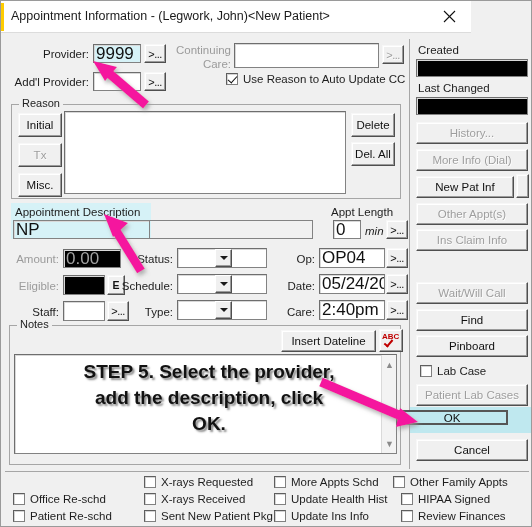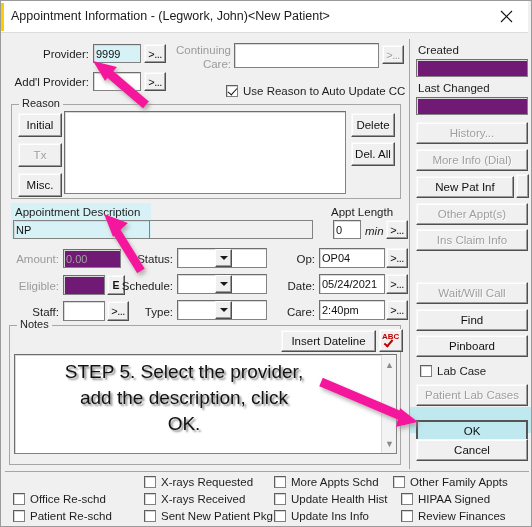--- a/index.html
+++ b/index.html
@@ -14,21 +14,21 @@
     position: relative;
     width: 532px; height: 527px;
     background: #f0f0f0;
     border: 1px solid #9a9a9a;
     overflow: hidden;
   }
 
   
   #titlebar {
     position: absolute; left: 0; top: 0;
-    width: 527px; height: 32px;
+    width: 470px; height: 32px;
     background: #ffffff;
     border-bottom: 1px solid #dcdcdc;
   }
   #title-accent {
     position: absolute; left: 0; top: 2px;
     width: 3px; height: 28px;
     background: #ffcc00;
   }
   #title-text {
     position: absolute; left: 10px; top: 8px;
@@ -68,30 +68,30 @@
   .lbl.right { text-align: right; }
 
   
   .fld {
     position: absolute;
     background: #ffffff;
     border: 1px solid #828282;
     border-top-color: #6e6e6e;
     border-left-color: #6e6e6e;
     box-shadow: inset 1px 1px 0 #d8d8d8;
-    font-size: 11px;
+    font-size: 17px;
     color: #111;
     line-height: normal;
     padding: 0 2px;
     display: flex; align-items: center;
     overflow: hidden;
     white-space: nowrap;
   }
   .fld.ro {
-    background: #701a75;
+    background: #000000;
     color: #a0a0a0;
   }
   .fld.hl { background: #d6f2f7; }
 
   
   .btn {
     position: absolute;
     background: #f0f0f0;
     border: 1px solid #f7f7f7;
     border-right-color: #4f4f4f;
@@ -262,21 +262,21 @@
 
   <div class="lbl right" style="left:10px; top:75px; width:78px;">Add'l Provider:</div>
   <div class="fld" style="left:92px; top:71px; width:48px; height:19px;"></div>
   <div class="btn arr" style="left:143px; top:71px; width:22px; height:19px;">&gt;...</div>
 
   <div class="lbl dim right" style="left:170px; top:43px; width:60px;">Continuing</div>
   <div class="lbl dim right" style="left:170px; top:57px; width:60px;text-align:right;">Care:</div>
   <div class="fld" style="left:233px; top:42px; width:145px; height:25px;"></div>
   <div class="btn arr dis" style="left:381px; top:44px; width:22px; height:19px;">&gt;...</div>
 
-  <div class="cb on" style="left:225px; top:84px;">
+  <div class="cb on" style="left:225px; top:72px;">
     <span class="box"></span>
     <span>Use Reason to Auto Update CC</span>
   </div>
 
   <div class="grp" style="left:10px; top:103px; width:390px; height:95px;">
     <span class="grp-label">Reason</span>
   </div>
   <div class="btn" style="left:17px; top:112px; width:44px; height:24px;">Initial</div>
   <div class="btn dis" style="left:17px; top:142px; width:44px; height:24px;">Tx</div>
   <div class="btn" style="left:17px; top:172px; width:44px; height:24px;">Misc.</div>
@@ -353,21 +353,21 @@
   </div>
 
   <div class="notesbox" style="left:13px; top:353px; width:383px; height:100px;">
     <span style="position:absolute;left:4px;top:3px;font-size:11.5px;color:#111;"></span>
     <div class="scrollbar">
       <div class="sb-arrow up">▲</div>
       <div class="sb-arrow dn">▼</div>
     </div>
   </div>
 
-  <div id="note-overlay" style="left:3px; top:358px; width:360px;">
+  <div id="note-overlay" style="left:28px; top:358px; width:360px;font-weight:bold;">
     <div>STEP 5. Select the provider,</div>
     <div>add the description, click</div>
     <div>OK.</div>
   </div>
 
   <div id="vdiv" style="left:408px; top:38px; height:430px;"></div>
   <div id="hdiv" style="left:4px; top:470px; width:524px;"></div>
 
   <div class="lbl" style="left:417px; top:43px;">Created</div>
   <div class="fld ro" style="left:415px; top:58px; width:112px; height:18px;"></div>
@@ -385,21 +385,21 @@
   <div class="btn" style="left:415px; top:308px; width:112px; height:22px;">Find</div>
   <div class="btn" style="left:415px; top:334px; width:112px; height:22px;">Pinboard</div>
 
   <div class="cb" style="left:419px; top:364px;">
     <span class="box"></span>
     <span>Lab Case</span>
   </div>
   <div class="btn dis" style="left:415px; top:383px; width:112px; height:22px;">Patient Lab Cases</div>
 
   <div style="position:absolute; left:409px; top:406px; width:122px; height:26px; background:#bfe8ef;"></div>
-  <div class="btn hl" style="left:415px; top:409px; width:112px; height:21px; border:2px solid #555; box-shadow:none;margin-top:10px;">OK</div>
+  <div class="btn hl" style="left:395px; top:409px; width:112px; height:15px; border:2px solid #555; box-shadow:none;">OK</div>
 
   <div class="btn" style="left:415px; top:438px; width:112px; height:22px;">Cancel</div>
 
   <div class="cb" style="left:12px; top:492px;">
     <span class="box"></span>
     <span>Office Re-schd</span>
   </div>
   <div class="cb" style="left:12px; top:509px;">
     <span class="box"></span>
     <span>Patient Re-schd</span>

